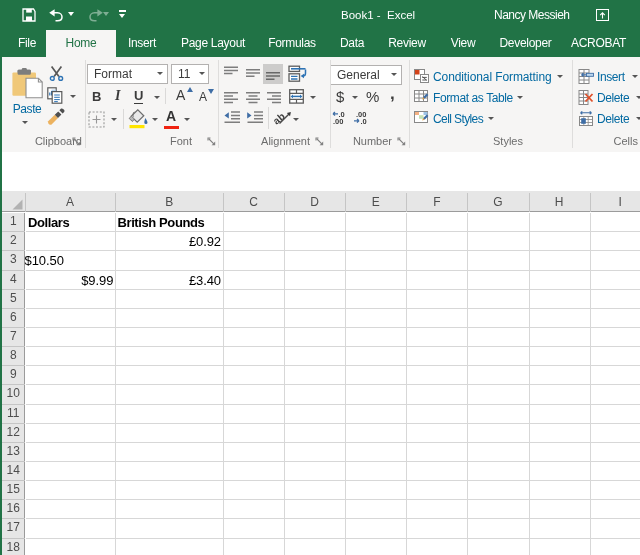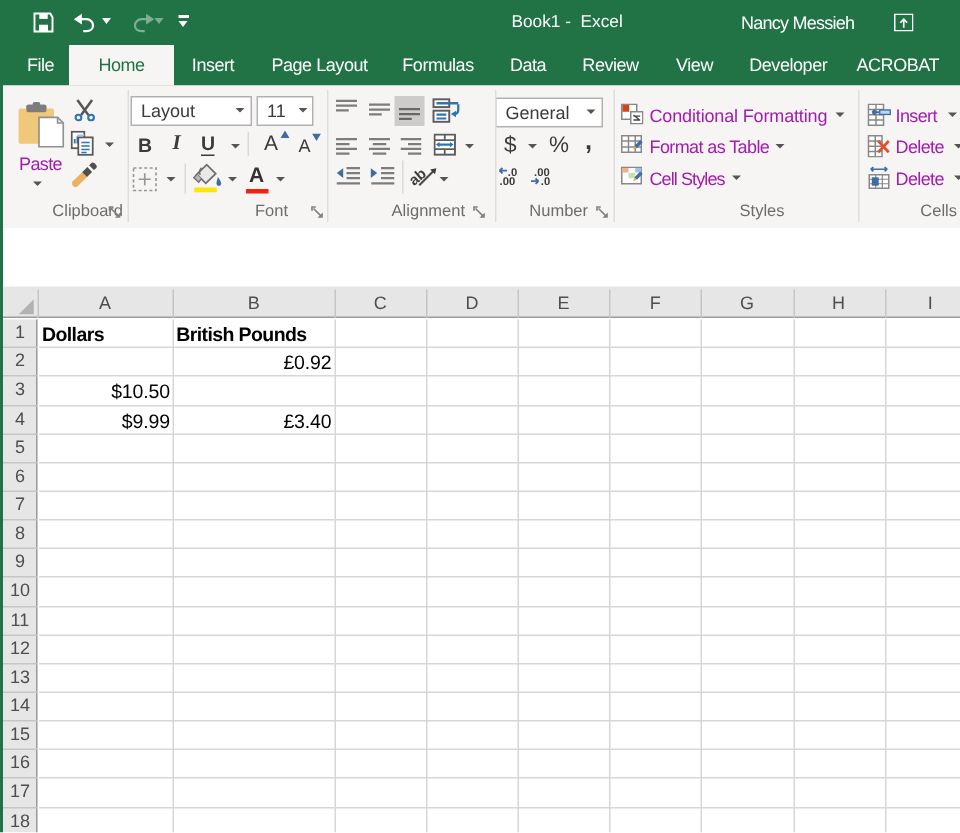--- a/index.html
+++ b/index.html
@@ -9,21 +9,21 @@
 #win { position:absolute; left:0; top:0; width:640px; height:555px; overflow:hidden; }
 #titlebar { position:absolute; left:0; top:0; width:640px; height:30px; background:#217346; }
 #titlebar .ttext { position:absolute; color:#fff; font-size:12px; white-space:nowrap; }
 #tabs { position:absolute; left:0; top:30px; width:640px; height:27px; background:#217346; }
 .tab { position:absolute; top:0; height:27px; line-height:27px; color:#fff; font-size:12px; letter-spacing:-0.3px; text-align:center; }
 #hometab { position:absolute; left:46px; top:30px; width:70px; height:27px; background:#f6f5f4; color:#217346; font-size:12px; letter-spacing:-0.3px; text-align:center; line-height:27px; }
 #ribbon { position:absolute; left:2px; top:57px; width:638px; height:95px; background:#f6f5f4; }
 #ribbon .sep { position:absolute; top:3px; width:1px; height:88px; background:#dedddc; }
 .glabel { position:absolute; bottom:5px; font-size:11px; color:#6c6c6c; text-align:right; white-space:nowrap; }
 .cbo { position:absolute; background:#fff; border:1px solid #b3b1b0; font-size:12px; color:#3b3b3b; }
-.rbtxt { position:absolute; font-size:12px; color:#a21caf; white-space:nowrap; }
+.rbtxt { position:absolute; font-size:12px; color:#0369a1; white-space:nowrap; }
 #fbar { position:absolute; left:2px; top:152px; width:638px; height:39px; background:#e9e8e7; border-top:1px solid #d3d1d0; }
 #sheet { position:absolute; left:2px; top:191.2px; width:638px; height:364px; background:#fff; }
 #colhdr { position:absolute; left:0; top:0; width:638px; height:21px; background:#e6e6e6; border-bottom:1px solid #9b9b9b; }
 #rowhdr { position:absolute; left:0; top:22px; width:22.6px; height:342px; background:#e6e6e6; border-right:1px solid #9b9b9b; }
 .chl { position:absolute; top:0; height:21px; line-height:22px; text-align:center; font-size:12px; color:#4e4e4e; }
 .rhl { position:absolute; left:0; width:22.6px; text-align:center; font-size:12px; color:#4e4e4e; }
 .vline { position:absolute; top:22px; width:1px; background:#d7d7d7; height:342px; }
 .hline { position:absolute; left:24px; width:614px; height:1px; background:#d7d7d7; }
 .hsep { position:absolute; top:2px; width:1px; height:19px; background:#c5c5c5; }
 .rsep { position:absolute; left:0; width:22.6px; height:1px; background:#c5c5c5; }
@@ -100,21 +100,21 @@
       <path d="M1.2 13.2 L7.8 6.8 L11 10 L4.6 16.4 C2.8 17.8 0.4 15.6 1.2 13.2 Z" fill="#ecb25f"></path>
       <path d="M7.8 6.8 L11.2 3.4 L14.4 6.6 L11 10 Z" fill="#4f4f4f"></path>
       <path d="M12.4 2.2 L13.8 0.8 C14.4 0.2 15.5 0.3 16.1 0.9 L17 1.8 C17.6 2.4 17.7 3.5 17.1 4.1 L15.6 5.4 Z" fill="#4f4f4f"></path>
     </svg>
     <div class="glabel" style="left:2px;width:78px">Clipboard</div>
     <svg class="abs" style="left:70px;top:80px" width="10" height="10" viewBox="0 0 10 10">
         <path d="M1 3.5 V1 H3.5 M2 2 L6.8 6.8" stroke="#818181" stroke-width="1.1" fill="none"></path>
         <path d="M8.2 8.2 L8.2 4.6 L4.6 8.2 Z" fill="#818181"></path>
       </svg>
 
-    <div class="cbo" style="left:85px;top:7px;width:81px;height:20px;line-height:18px;padding-left:6px">Layout</div>
+    <div class="cbo" style="left:85px;top:7px;width:81px;height:20px;line-height:18px;padding-left:6px">Format</div>
     <span class="dd" style="left:155px;top:15px"></span>
     <div class="cbo" style="left:169px;top:7px;width:38px;height:20px;line-height:18px;padding-left:6px">11</div>
     <span class="dd" style="left:197px;top:15px"></span>
     <span class="abs" style="left:90px;top:32px;font-size:13px;font-weight:bold;color:#3b3b3b">B</span>
     <span class="abs" style="left:113px;top:31px;font-size:14px;font-style:italic;font-family:'Liberation Serif',serif;font-weight:bold;color:#3b3b3b">I</span>
     <span class="abs" style="left:132px;top:32px;font-size:13px;font-weight:bold;color:#3b3b3b;border-bottom:1.5px solid #3b3b3b;line-height:14px">U</span>
     <span class="dd" style="left:152px;top:39px"></span>
     <div class="abs" style="left:163px;top:31px;width:1px;height:16px;background:#dad9d8"></div>
     <span class="abs" style="left:174px;top:30px;font-size:14px;color:#3b3b3b">A</span>
     <svg class="abs" style="left:185px;top:30px" width="6" height="5" viewBox="0 0 6 5">
@@ -366,19 +366,19 @@
 <div class="rsep" style="top:288.96px"></div>
 <div class="hline" style="top:308.1px"></div>
 <div class="rsep" style="top:308.1px"></div>
 <div class="hline" style="top:327.24px"></div>
 <div class="rsep" style="top:327.24px"></div>
 <div class="hline" style="top:346.38px"></div>
 <div class="rsep" style="top:346.38px"></div>
 
 <div class="cell" style="top:21px;left:26px;height:19.14px;line-height:21px;font-weight:bold;letter-spacing:-0.4px">Dollars</div>
 <div class="cell" style="top:21px;left:115.5px;height:19.14px;line-height:21px;font-weight:bold;letter-spacing:-0.4px">British Pounds</div>
-<div class="cell" style="top:59.28px;left:22.6px;width:88.7px;height:19.14px;line-height:21px;text-align:right;letter-spacing:-0.1px">$10.50</div>
+<div class="cell" style="top:59.28px;left:22.6px;width:88.7px;height:19.14px;line-height:21px;text-align:left;letter-spacing:-0.1px">$10.50</div>
 <div class="cell" style="top:78.42px;left:22.6px;width:88.7px;height:19.14px;line-height:21px;text-align:right;letter-spacing:-0.1px">$9.99</div>
 <div class="cell" style="top:40.14px;left:113.3px;width:105.7px;height:19.14px;line-height:21px;text-align:right;letter-spacing:-0.1px">£0.92</div>
 <div class="cell" style="top:78.42px;left:113.3px;width:105.7px;height:19.14px;line-height:21px;text-align:right;letter-spacing:-0.1px">£3.40</div>
   </div>
   <div id="leftedge"></div>
 </div>
 
 </body></html>

